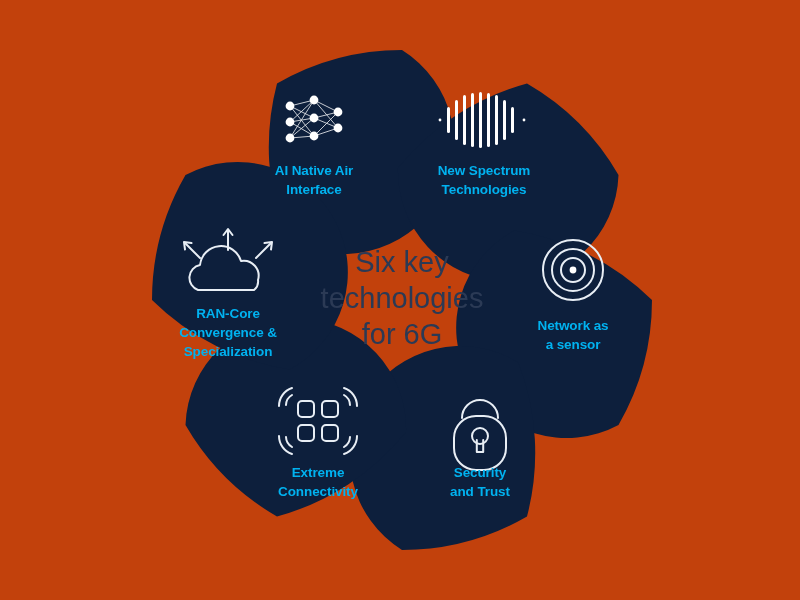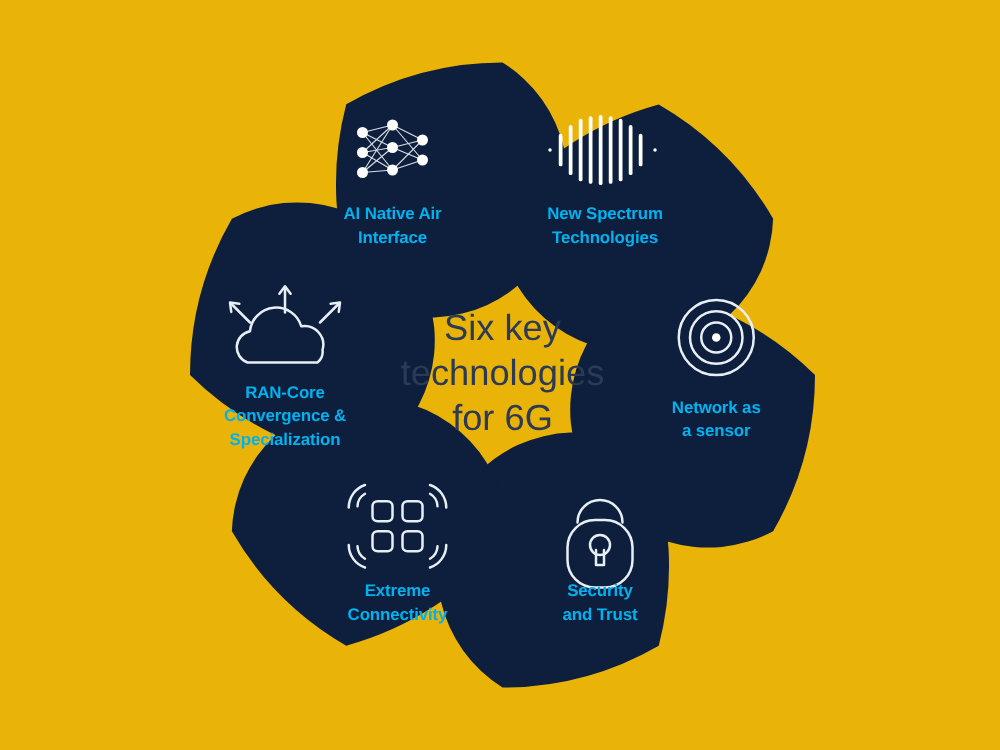--- a/index.html
+++ b/index.html
@@ -10,21 +10,21 @@
   body {
     width: 800px;
     height: 600px;
     font-family: "Liberation Sans", sans-serif;
     overflow: hidden;
   }
   #stage {
     position: relative;
     width: 800px;
     height: 600px;
-    background: #eab308;
+    background: #c2410c;
   }
   svg.wheel {
     position: absolute;
     left: 0;
     top: 0;
     width: 800px;
     height: 600px;
   }
   .seg-label {
     font-family: "Liberation Sans", sans-serif;

